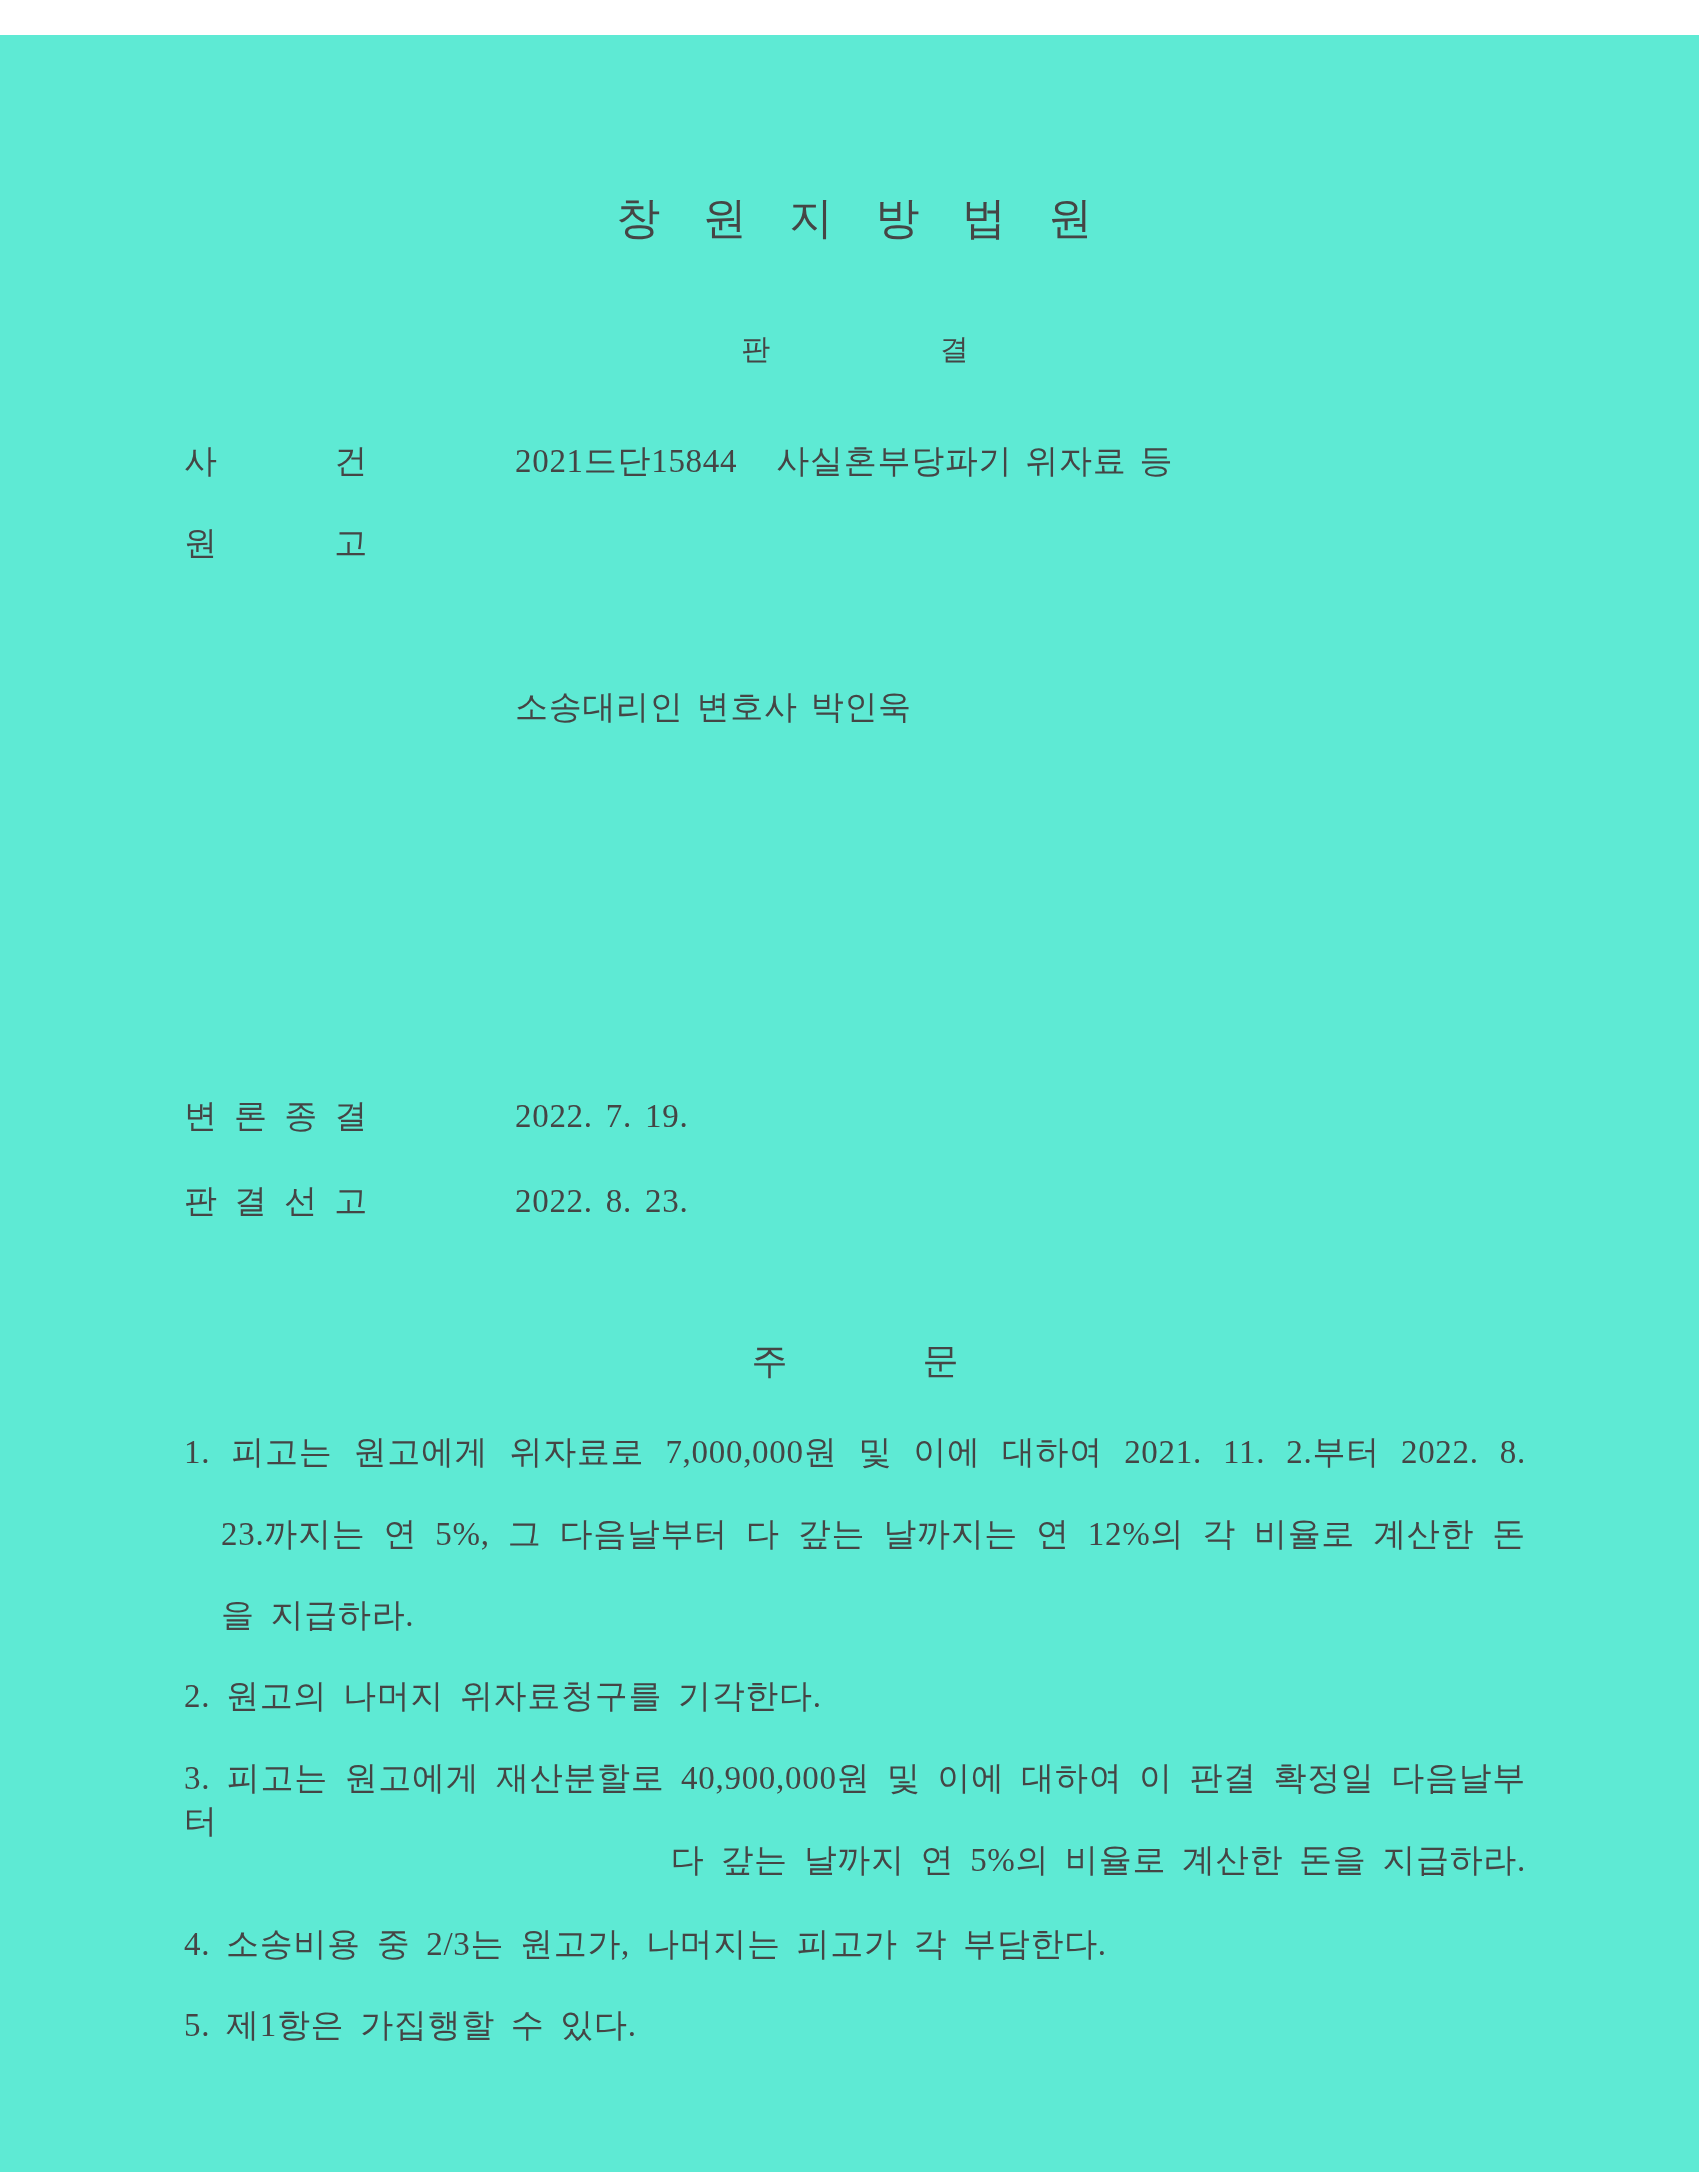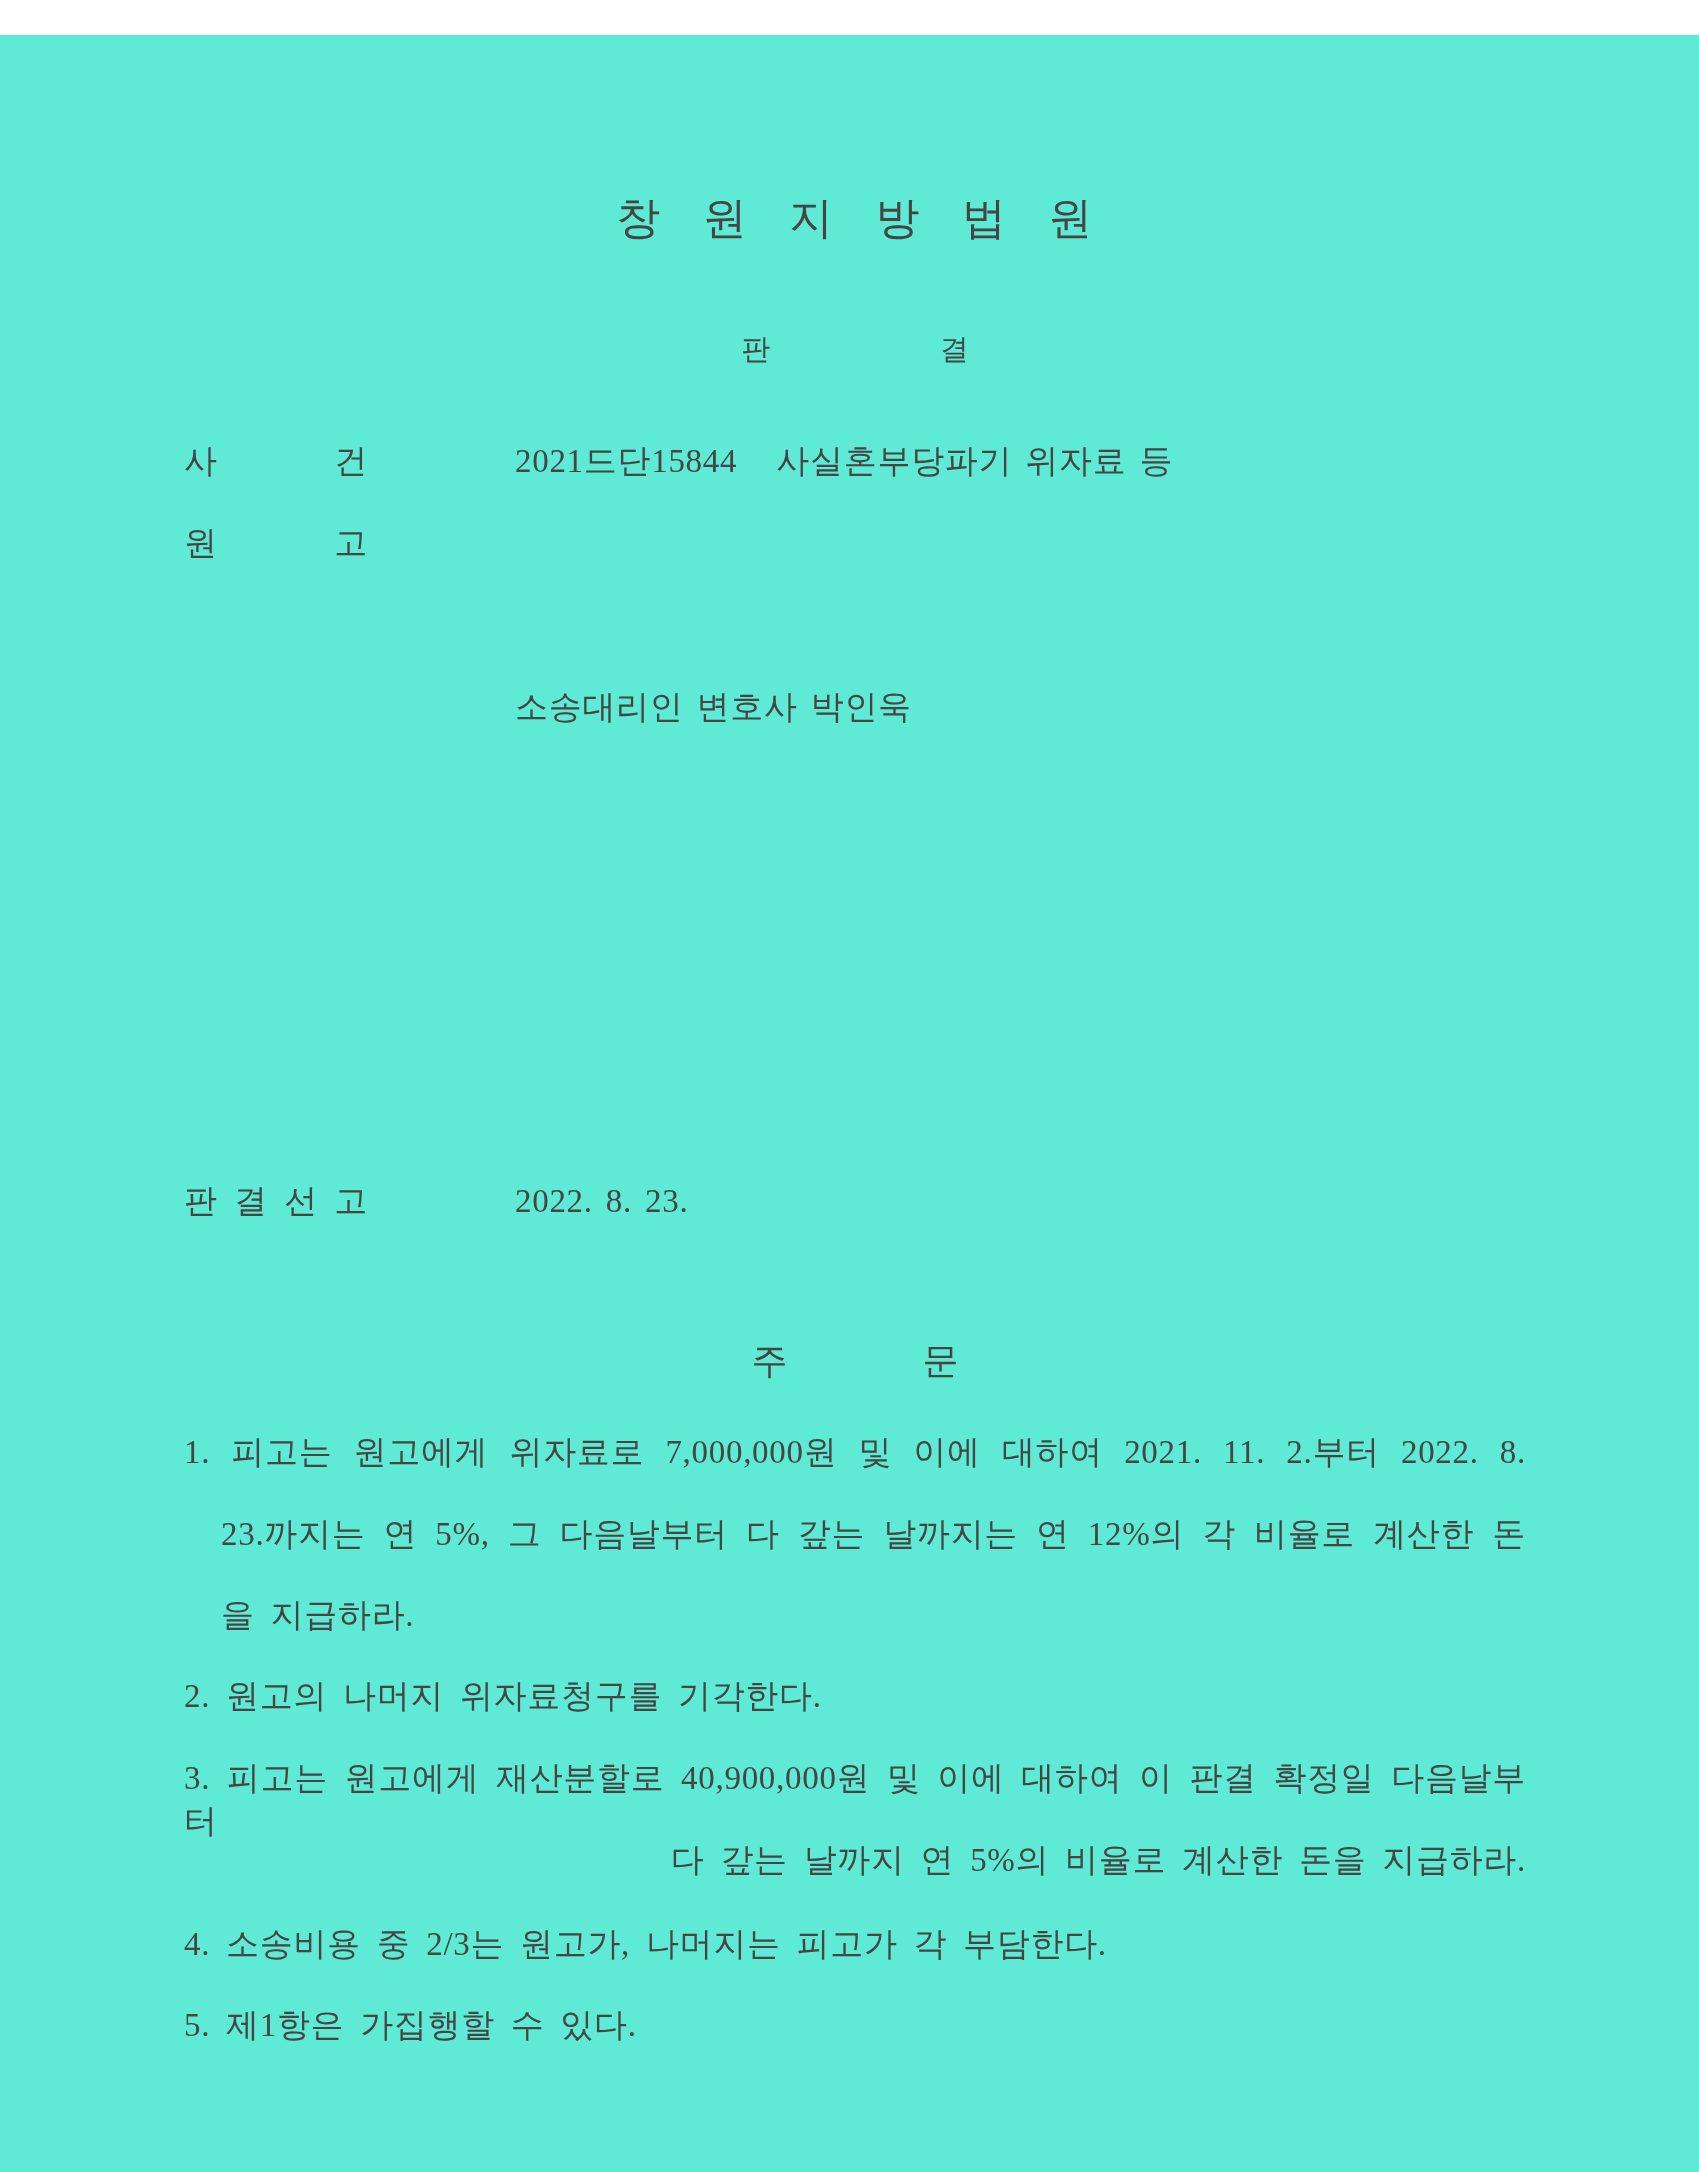--- a/index.html
+++ b/index.html
@@ -101,20 +101,24 @@
   <div class="info-row row-plaintiff">
     <span class="row-label">원 고</span>
     <span class="row-value"></span>
   </div>
 
   <div class="info-row row-attorney">
     <span class="row-value">소송대리인 변호사 박인욱</span>
   </div>
 
 
+  <div class="info-row row-closing">
+    <span class="row-label">변 론 종 결</span>
+    <span class="row-value">2022. 7. 19.</span>
+  </div>
 
   <div class="info-row row-sentencing">
     <span class="row-label">판 결 선 고</span>
     <span class="row-value">2022. 8. 23.</span>
   </div>
 
   <div class="order-title">주   문</div>
 
   <div class="order-line ol-0 justify">1. 피고는 원고에게 위자료로 7,000,000원 및 이에 대하여 2021. 11. 2.부터 2022. 8.</div>
   <div class="order-line ol-1 justify indent">23.까지는 연 5%, 그 다음날부터 다 갚는 날까지는 연 12%의 각 비율로 계산한 돈</div>

